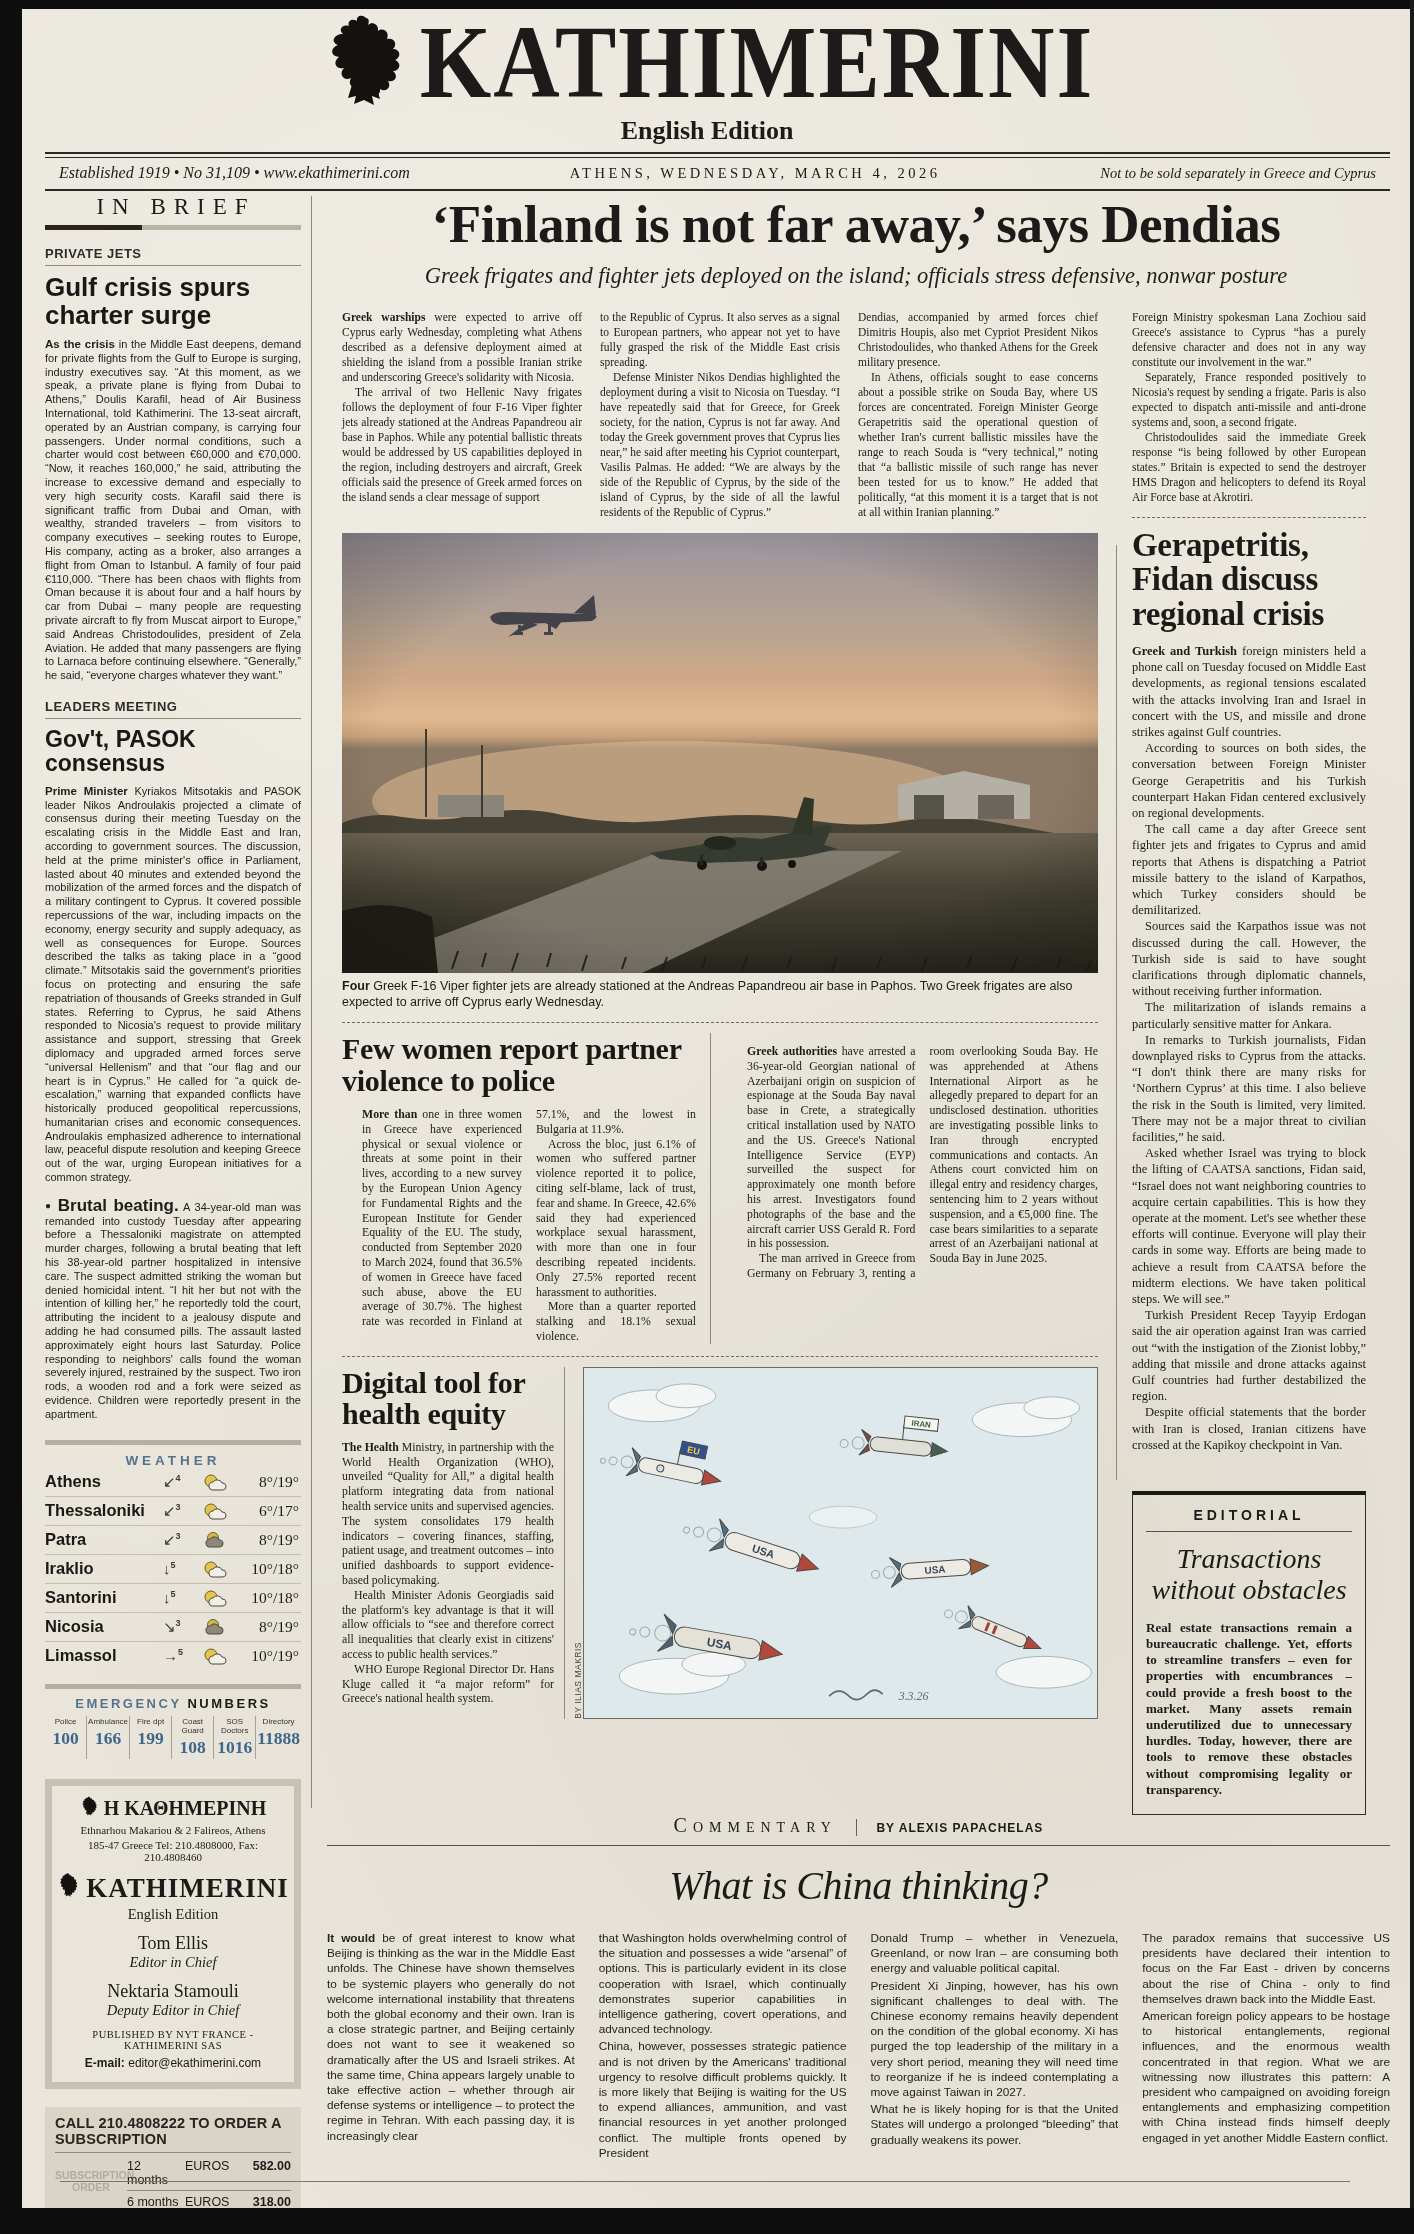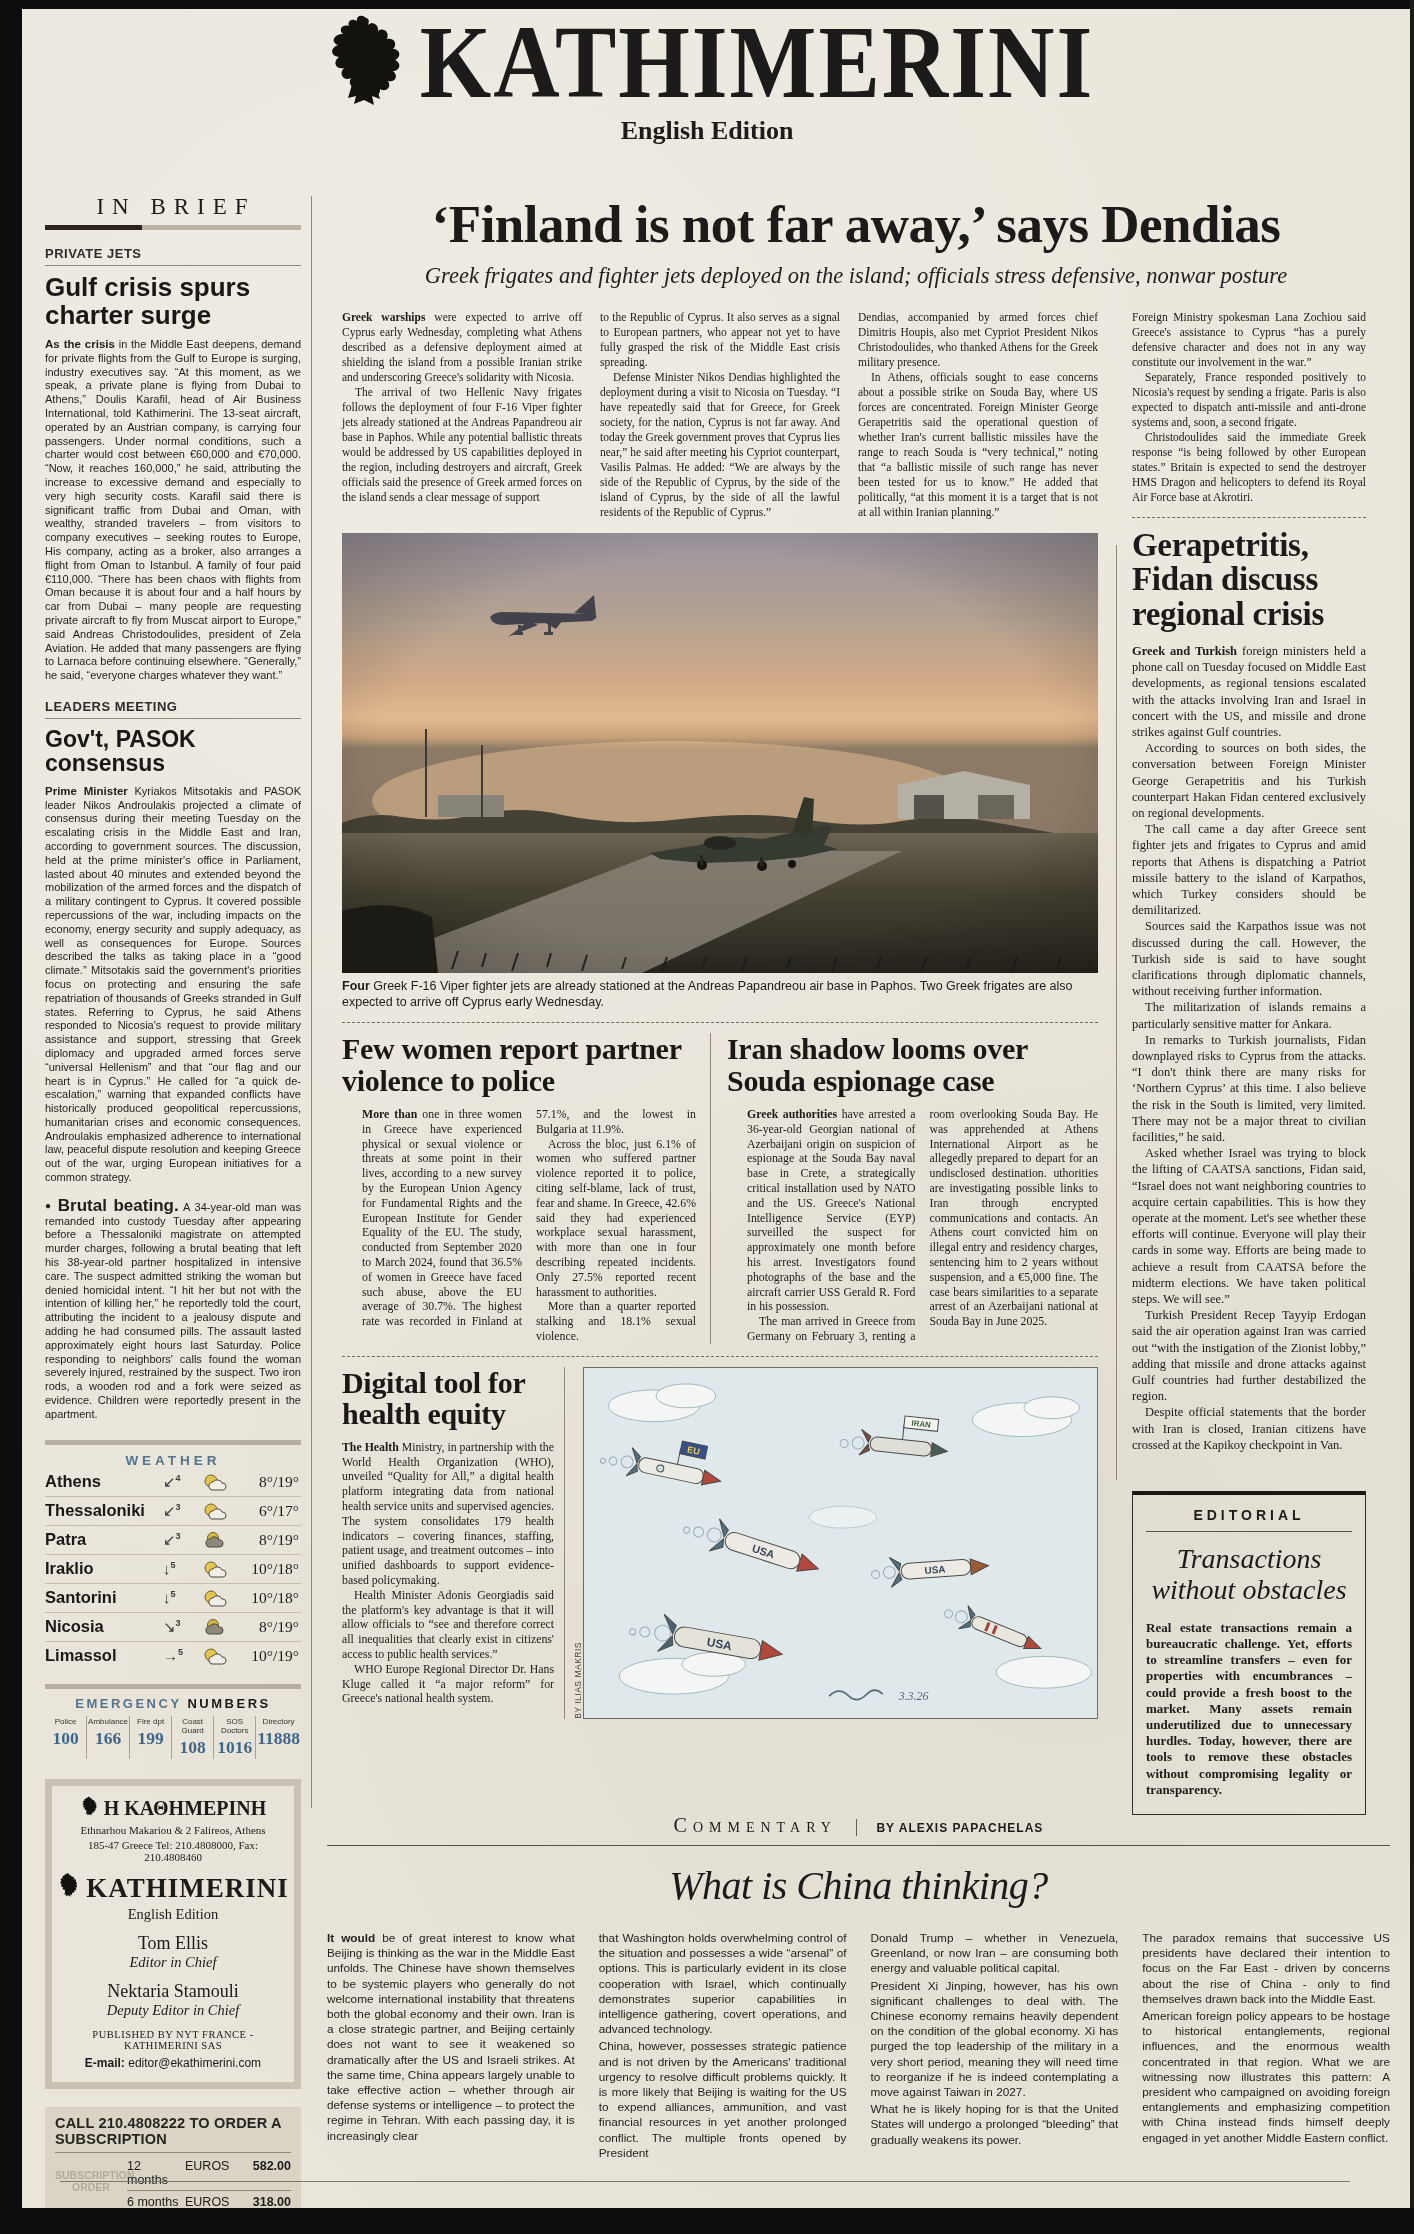--- a/index.html
+++ b/index.html
@@ -163,20 +163,27 @@
             <circle cx="36" cy="12" r="2.5"></circle>
               <circle cx="52" cy="14" r="2.5"></circle>
           </g>
         </svg>
       </span>
       <span class="mast-title">KATHIMERINI</span>
     </div>
     <div class="mast-edition">English Edition</div>
   </div>
 
+  <div class="dateline">
+    <div class="dateline-inner">
+      <span class="dl-left">Established 1919 • No 31,109 • www.ekathimerini.com</span>
+      <span class="dl-center">ATHENS, WEDNESDAY, MARCH 4, 2026</span>
+      <span class="dl-right">Not to be sold separately in Greece and Cyprus</span>
+    </div>
+  </div>
 
   <div class="sidebar">
     <div class="inbrief-title">IN BRIEF</div>
     <div class="inbrief-rule"></div>
 
     <div class="kicker">PRIVATE JETS</div>
     <div class="brief-headline">Gulf crisis spurs charter surge</div>
     <div class="brief-body">
       <strong>As the crisis</strong>
       <span>in the Middle East deepens, demand for private flights from the Gulf to Europe is surging, industry executives say. “At this moment, as we speak, a private plane is flying from Dubai to Athens,” Doulis Karafil, head of Air Business International, told Kathimerini. The 13-seat aircraft, operated by an Austrian company, is carrying four passengers. Under normal conditions, such a charter would cost between €60,000 and €70,000. “Now, it reaches 160,000,” he said, attributing the increase to excessive demand and especially to very high security costs. Karafil said there is significant traffic from Dubai and Oman, with wealthy, stranded travelers – from visitors to company executives – seeking routes to Europe, His company, acting as a broker, also arranges a flight from Oman to Istanbul. A family of four paid €110,000. “There has been chaos with flights from Oman because it is about four and a half hours by car from Dubai – many people are requesting private aircraft to fly from Muscat airport to Europe,” said Andreas Christodoulides, president of Zela Aviation. He added that many passengers are flying to Larnaca before continuing elsewhere. “Generally,” he said, “everyone charges whatever they want.”</span>
@@ -475,21 +482,20 @@
     <div class="two-articles">
       <div class="art-left">
         <div class="sec-headline">Few women report partner violence to police</div>
         <div class="twocol">
           <p><strong>More than</strong> <span>one in three women in Greece have experienced physical or sexual violence or threats at some point in their lives, according to a new survey by the European Union Agency for Fundamental Rights and the European Institute for Gender Equality of the EU. The study, conducted from September 2020 to March 2024, found that 36.5% of women in Greece have faced such abuse, above the EU average of 30.7%. The highest rate was recorded in Finland at 57.1%, and the lowest in Bulgaria at 11.9%.</span></p>
           <p>Across the bloc, just 6.1% of women who suffered partner violence reported it to police, citing self-blame, lack of trust, fear and shame. In Greece, 42.6% said they had experienced workplace sexual harassment, with more than one in four describing repeated incidents. Only 27.5% reported recent harassment to authorities.</p>
           <p>More than a quarter reported stalking and 18.1% sexual violence.</p>
         </div>
       </div>
       <div class="art-right">
-        <div class="sec-headline">Iran shadow looms over Souda espionage case</div>
         <div class="twocol">
           <p><strong>Greek authorities</strong> <span>have arrested a 36-year-old Georgian national of Azerbaijani origin on suspicion of espionage at the Souda Bay naval base in Crete, a strategically critical installation used by NATO and the US. Greece's National Intelligence Service (EYP) surveilled the suspect for approximately one month before his arrest. Investigators found photographs of the base and the aircraft carrier USS Gerald R. Ford in his possession.</span></p>
           <p>The man arrived in Greece from Germany on February 3, renting a room overlooking Souda Bay. He was apprehended at Athens International Airport as he allegedly prepared to depart for an undisclosed destination. uthorities are investigating possible links to Iran through encrypted communications and contacts. An Athens court convicted him on illegal entry and residency charges, sentencing him to 2 years without suspension, and a €5,000 fine. The case bears similarities to a separate arrest of an Azerbaijani national at Souda Bay in June 2025.</p>
         </div>
       </div>
     </div>
 
     <div class="dashed"></div>
 
     <div class="health-row">

